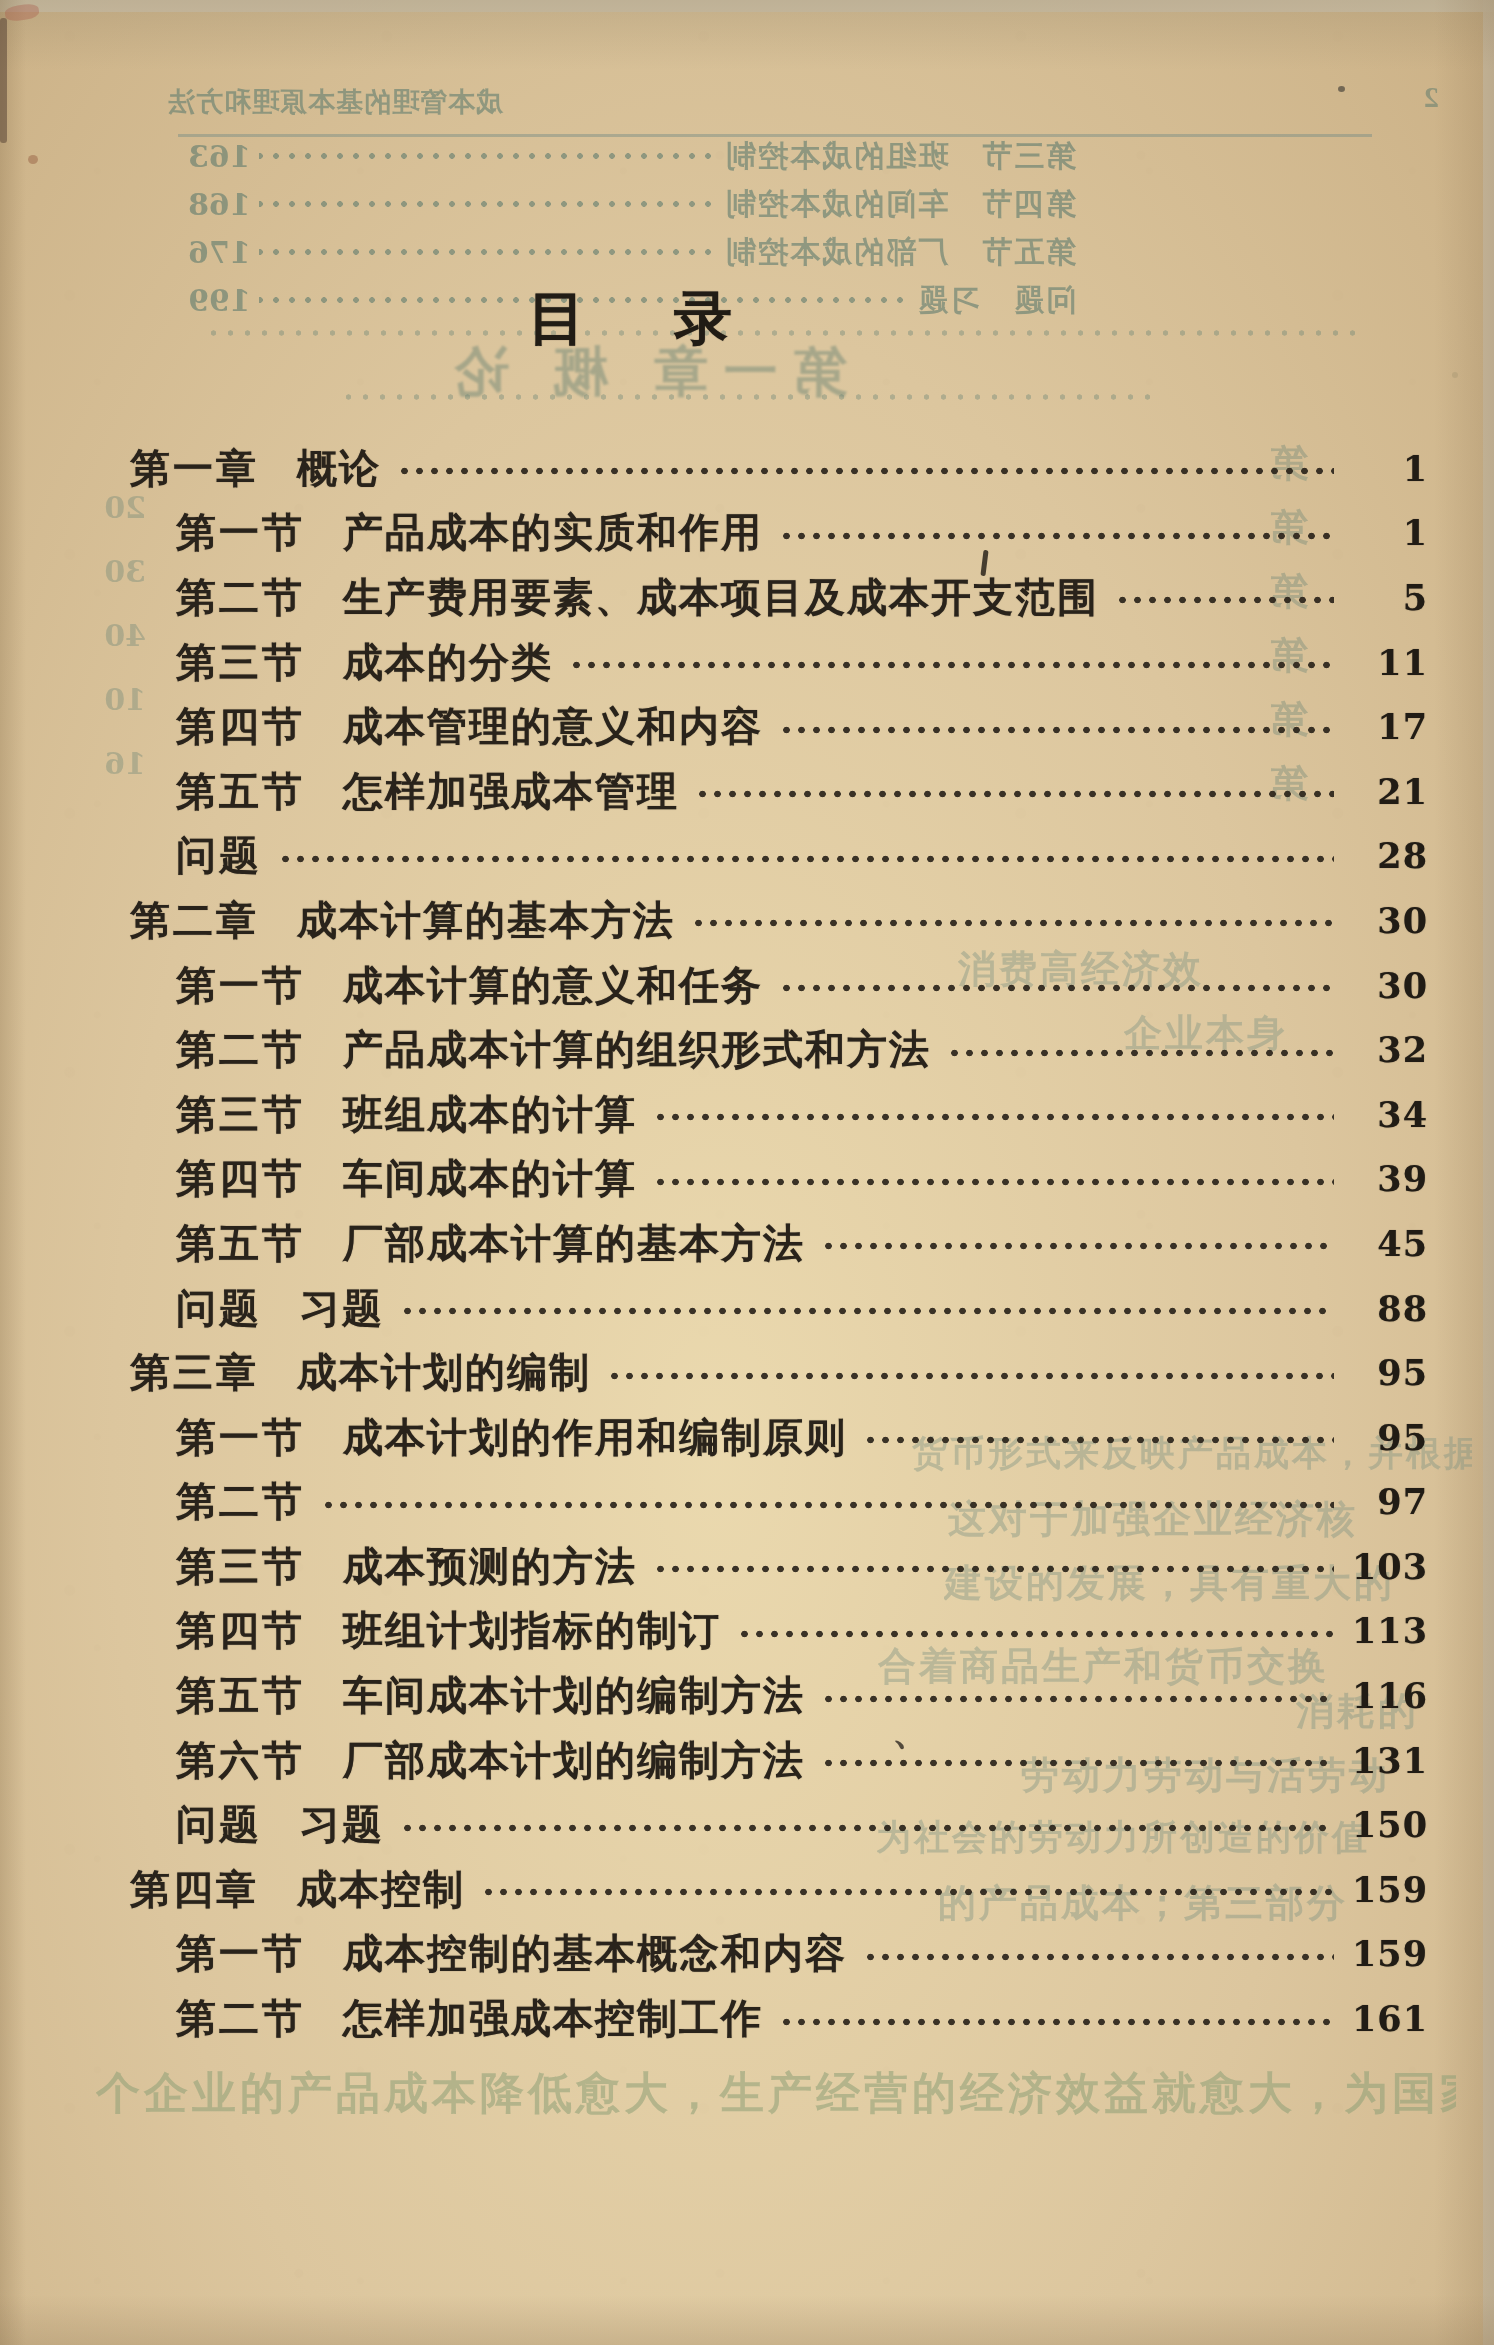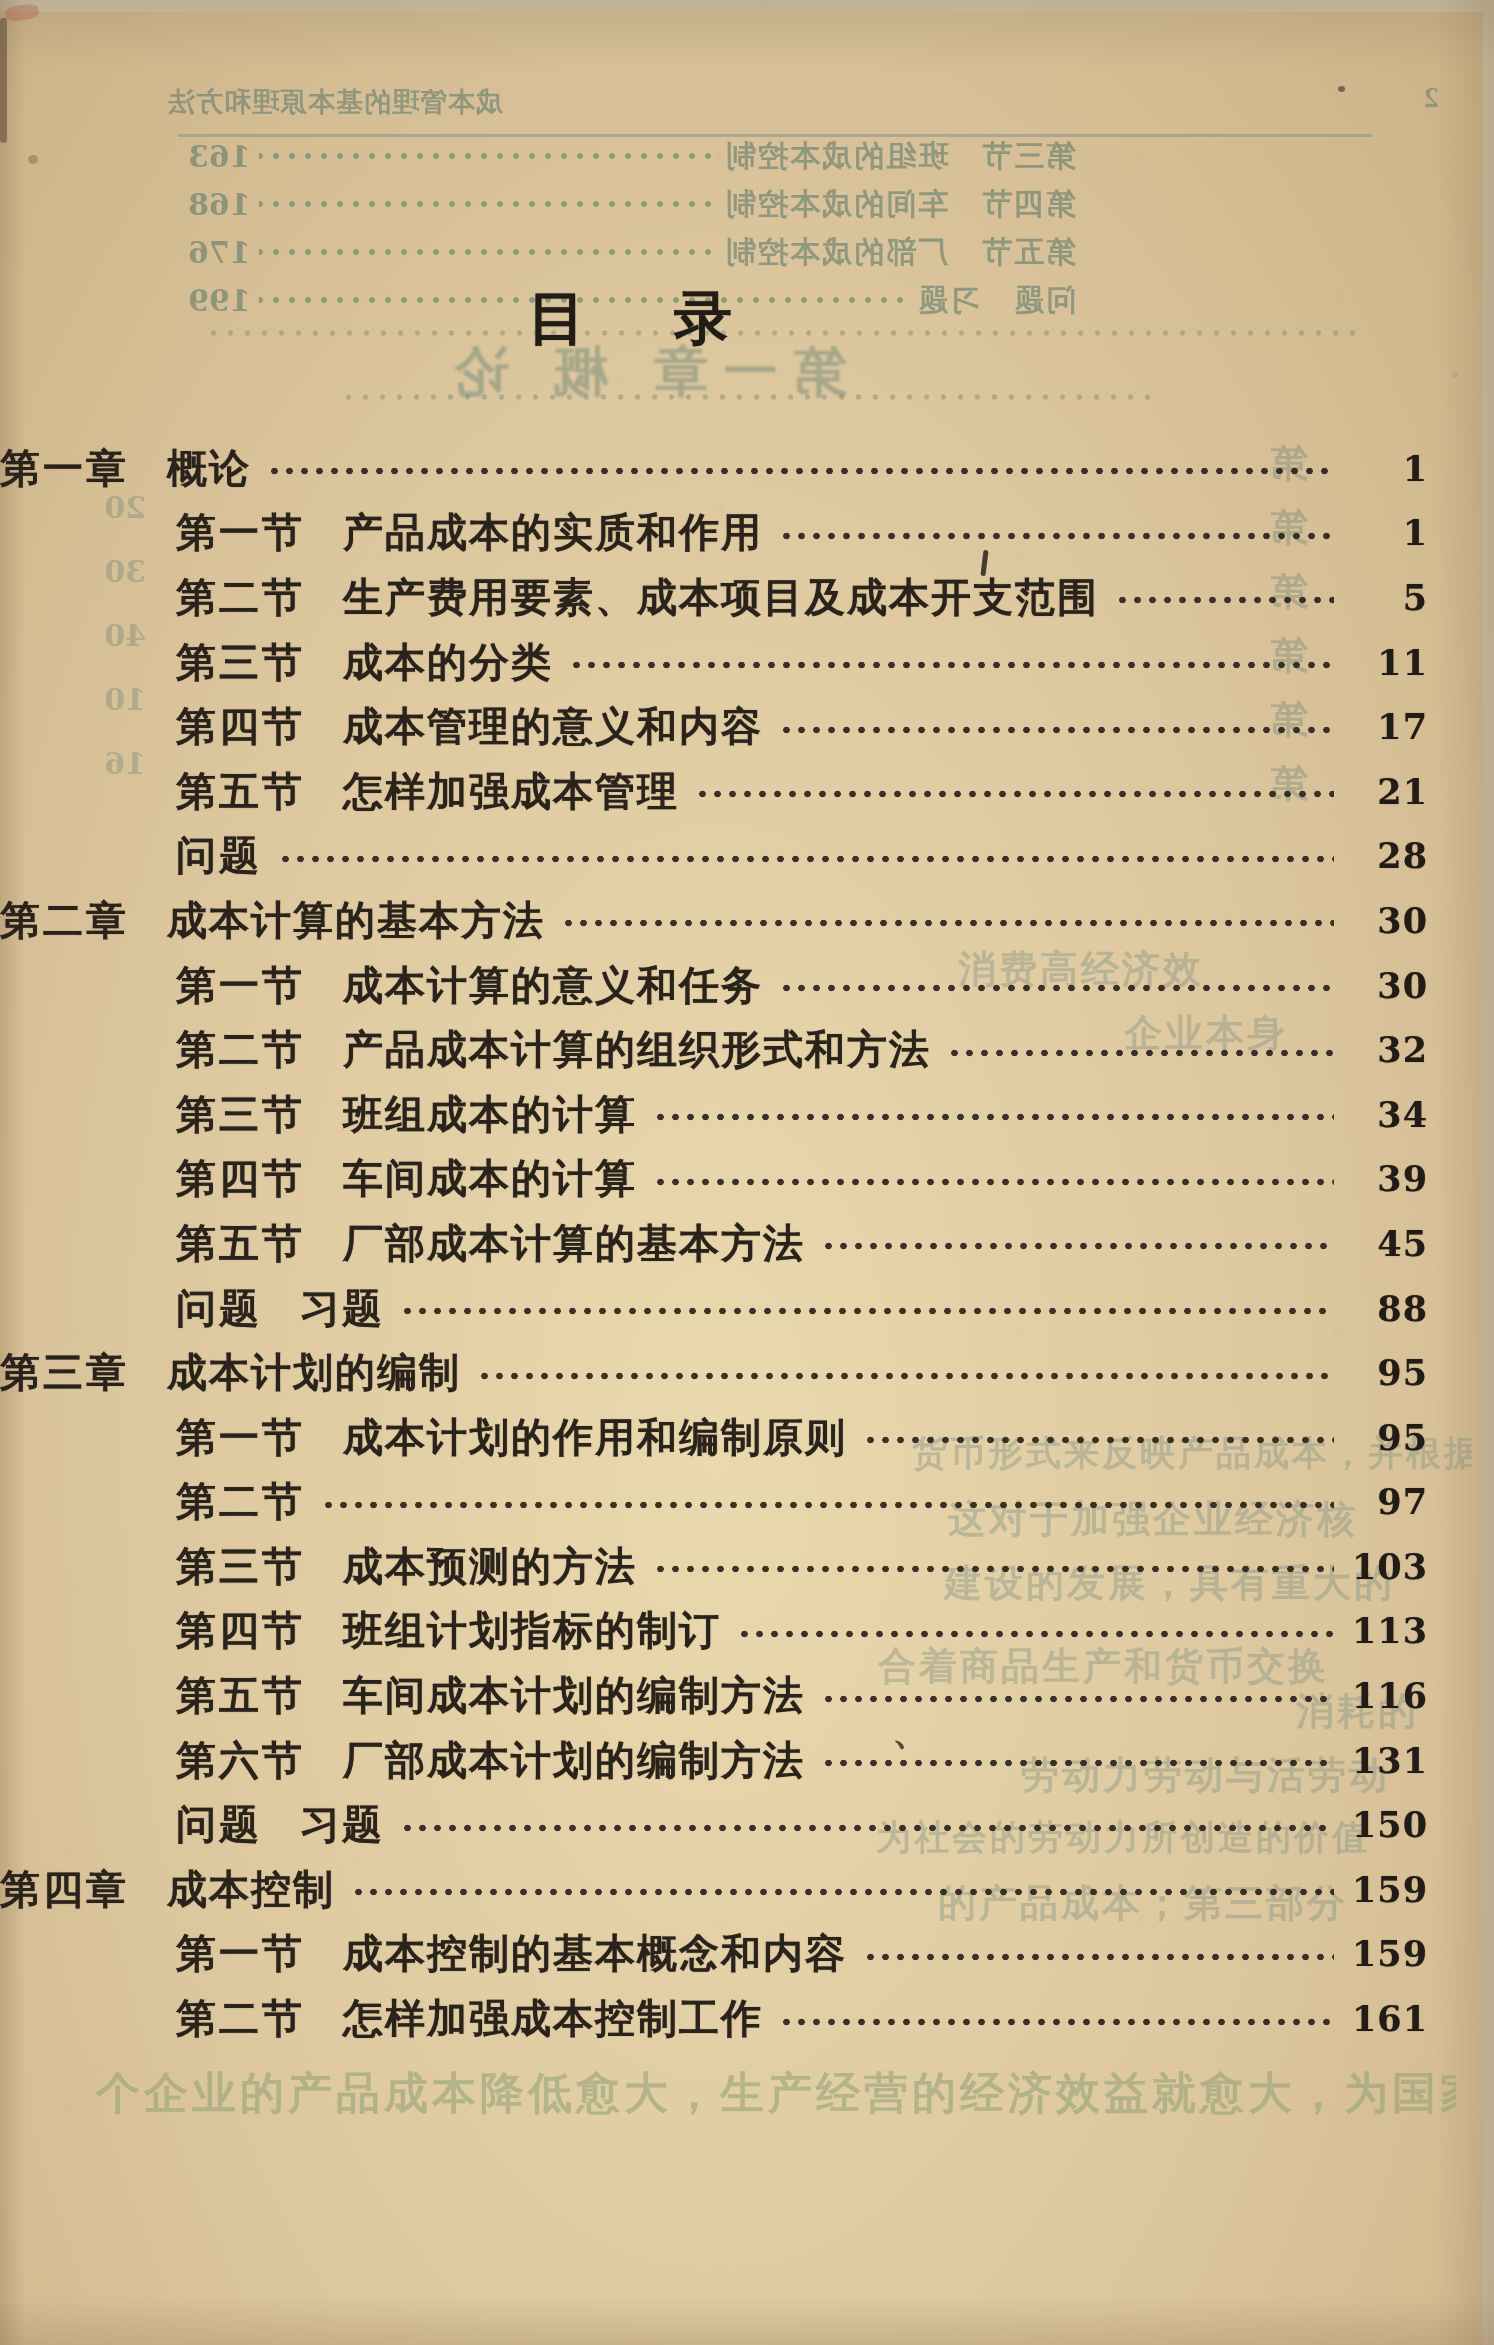--- a/index.html
+++ b/index.html
@@ -58,21 +58,21 @@
   .of8{left:976px;top:1750px;width:505px;margin-left:45px;}
   .of9{left:876px;top:1814px;width:600px;font-size:35px;}
   .of10{left:938px;top:1878px;width:545px;}
   .bottom-line{position:absolute;left:96px;top:2064px;width:1360px;color:#8fa077;font-size:44px;font-weight:700;letter-spacing:4px;opacity:.55;filter:blur(.7px);white-space:nowrap;overflow:hidden;}
 
   
   .doc-title{position:absolute;left:528px;top:280px;font-size:58px;font-weight:700;color:#211c15;letter-spacing:2px;text-shadow:0 0 1px rgba(33,28,21,.65);}
   .doc-title .gap{display:inline-block;width:86px;}
   .toc{position:absolute;left:0;top:436px;width:1494px;padding-right:66px;box-sizing:border-box;color:#29231b;}
   .row{display:flex;align-items:center;height:64.6px;font-size:40px;font-weight:700;text-shadow:0 0 1px rgba(41,35,27,.55);}
-  .row.chapter{}
+  .row.chapter{padding-left:130px;}
   .row.section{padding-left:176px;}
   .label{white-space:nowrap;letter-spacing:3px;}
   .rtitle{margin-left:38px;white-space:nowrap;letter-spacing:2px;}
   .rtitle:empty{margin-left:0;}
   .leader{flex:1;align-self:center;height:16px;margin:6px 10px 0 16px;background-image:radial-gradient(circle,#2b241b 3px,transparent 3.6px);background-size:15px 16px;background-repeat:repeat-x;background-position:0 center;min-width:36px;opacity:.92;}
   .page-num{min-width:84px;text-align:right;font-family:"DejaVu Serif",serif;font-size:35px;font-weight:700;letter-spacing:1px;color:#211c15;}
   .stray-tick{position:absolute;left:982px;top:550px;width:5px;height:26px;background:#2b241b;border-radius:2px;transform:rotate(7deg);opacity:.85;}
   .stray-comma{position:absolute;left:892px;top:1706px;font-size:38px;color:#3a332a;font-weight:700;opacity:.85;}
 </style>
 </head>

